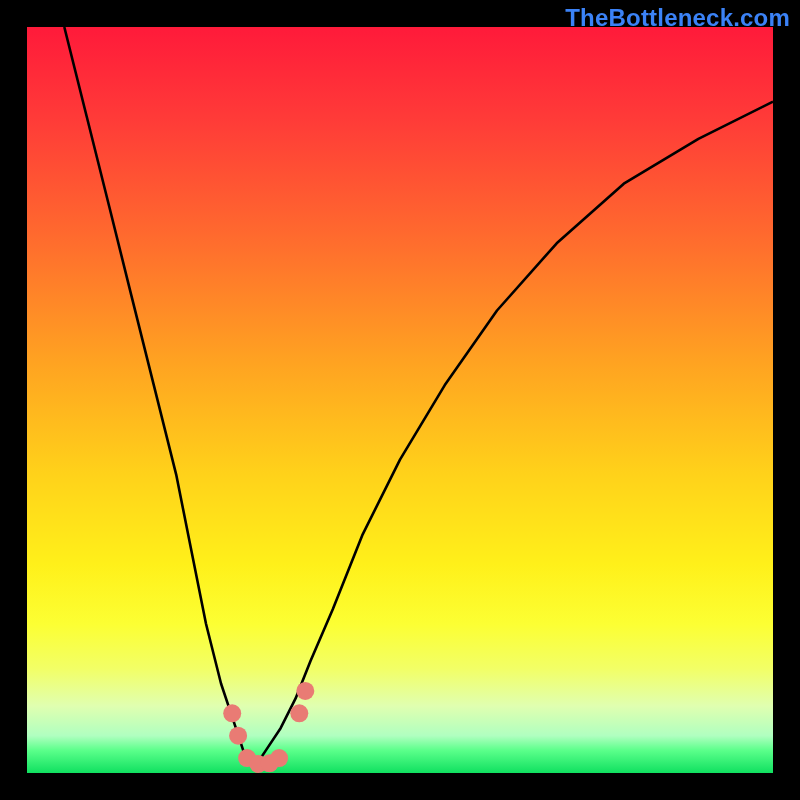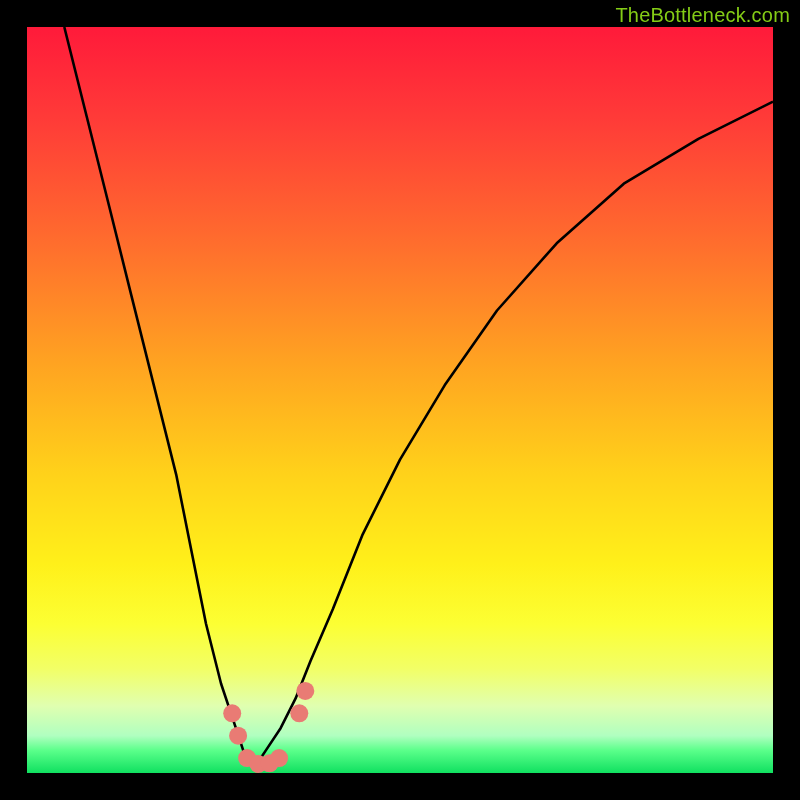--- a/index.html
+++ b/index.html
@@ -23,23 +23,23 @@
     left: 27px;
     top: 27px;
     width: 746px;
     height: 746px;
     
   }
   .watermark {
     position: absolute;
     top: 4px;
     right: 10px;
-    color: #84cc16;
-    font-size: 20px;
-    font-weight: 400;
+    color: #3b82f6;
+    font-size: 24px;
+    font-weight: 700;
     letter-spacing: 0.2px;
   }
   svg.curve {
     position: absolute;
     left: 0; top: 0;
     width: 746px;
     height: 746px;
     overflow: visible;
   }
 </style>

